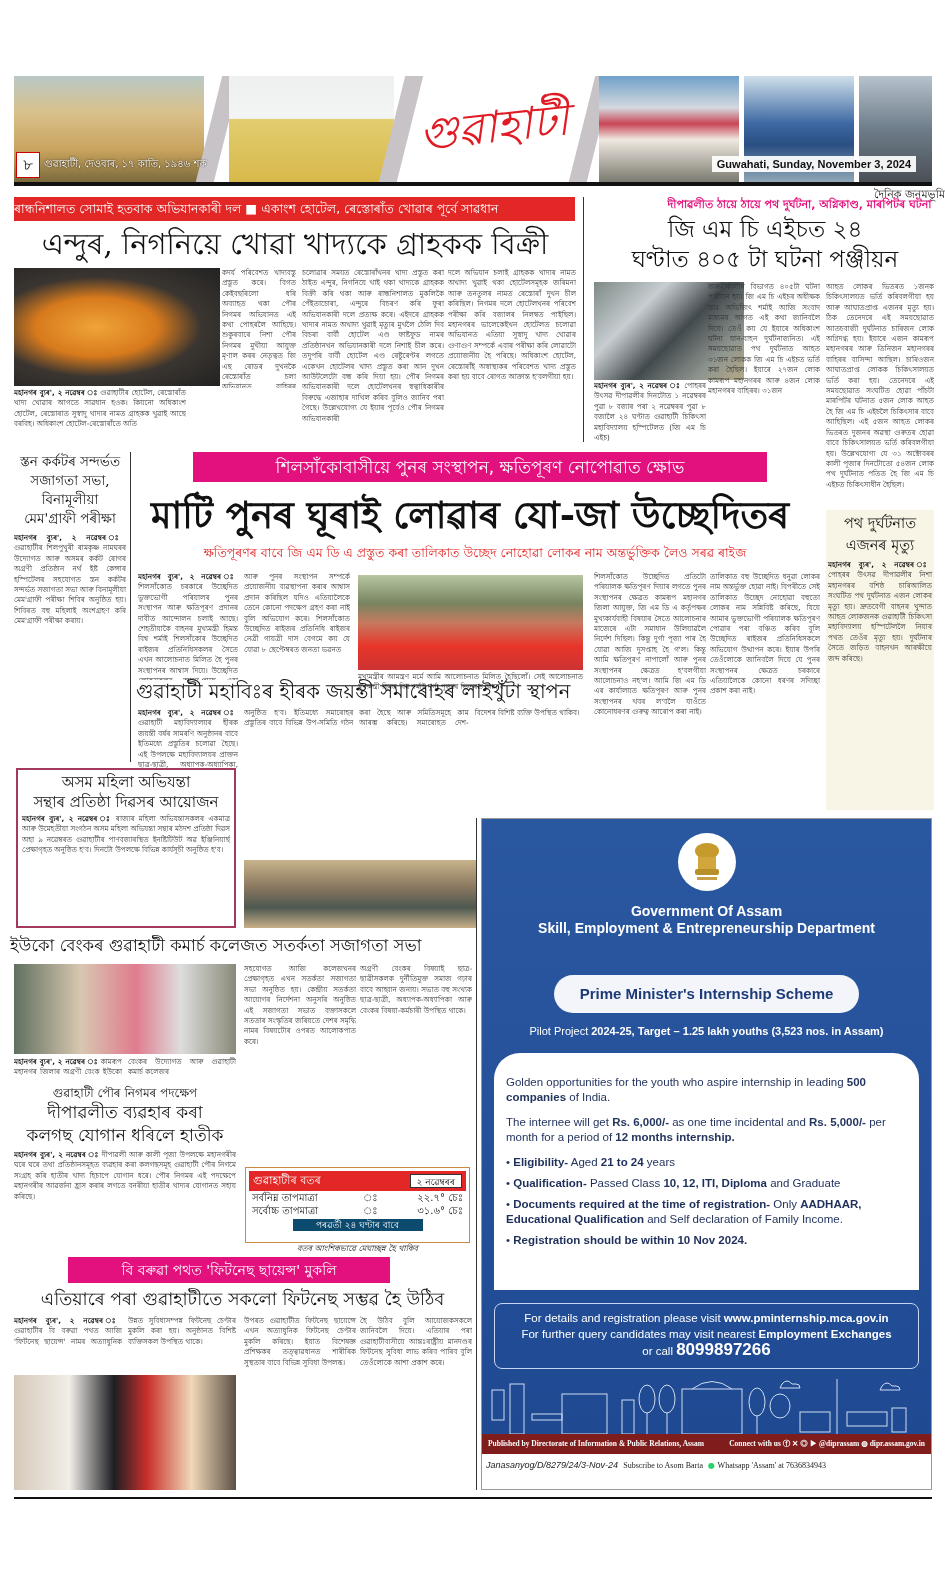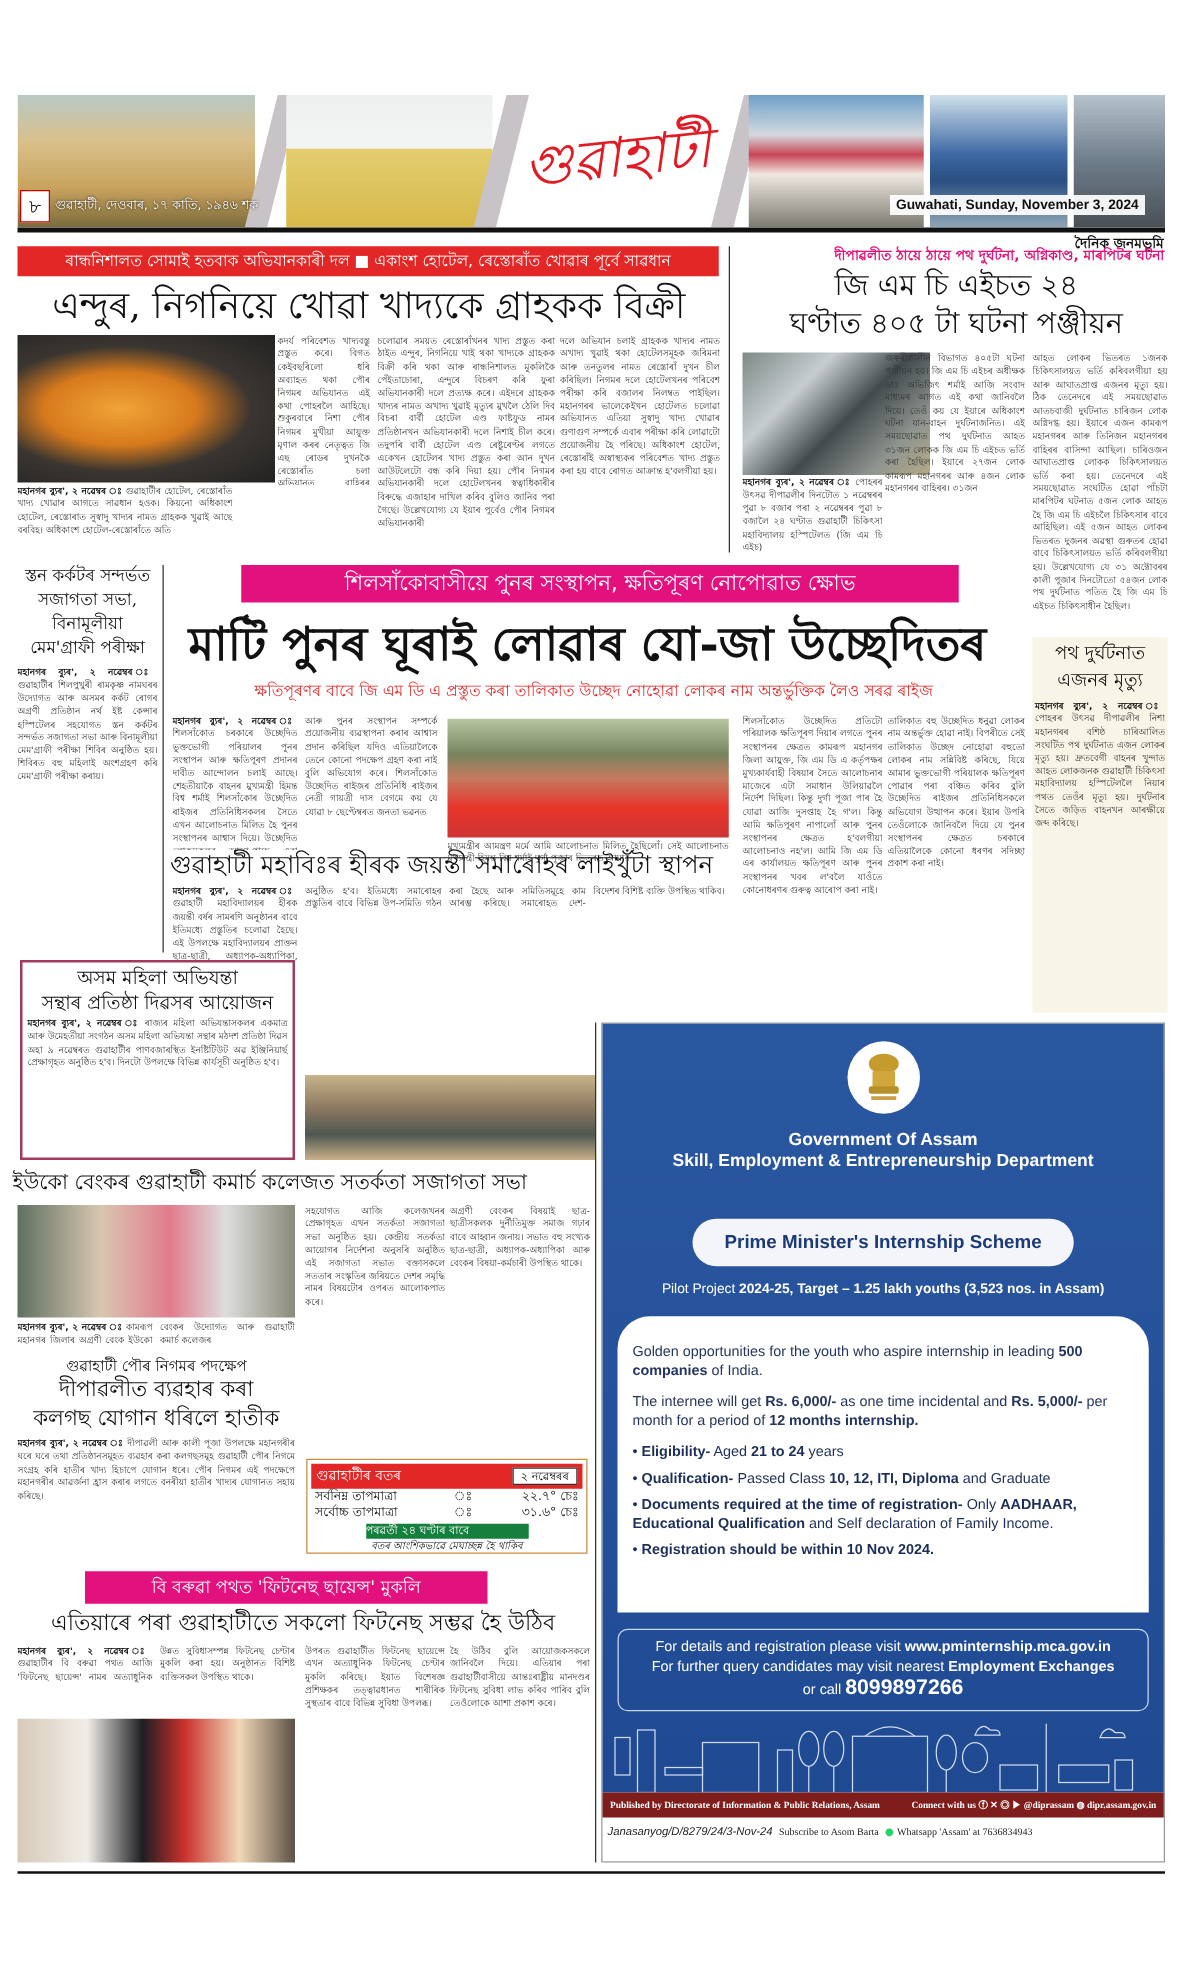--- a/index.html
+++ b/index.html
@@ -12,23 +12,23 @@
   .ph2{left:215px;width:165px;background:linear-gradient(180deg,#eef0f0 0%,#f3f4f4 40%,#e2cd70 41%,#d8b94a 100%)}
   .ph3{left:585px;width:140px;background:linear-gradient(180deg,#6fa0c9 0%,#d4d9de 30%,#c84656 45%,#efe8e0 60%,#7b7a70 100%)}
   .ph4{left:730px;width:110px;background:linear-gradient(180deg,#cfe0ea 0%,#3d68a3 45%,#2a4f82 65%,#8fa6b6 100%)}
   .ph5{left:845px;width:73px;background:linear-gradient(180deg,#b6c2cc 0%,#6e7d8a 50%,#4a4f55 100%)}
   .slash{position:absolute;top:0;width:18px;height:106px;background:#c8c3c7;transform:skewX(-14deg)}
   .logo{position:absolute;left:385px;top:6px;width:190px;height:90px;color:#e01b24;font-family:"DejaVu Serif",serif;font-size:44px;font-style:italic;text-align:center;line-height:90px;transform:rotate(-6deg)}
   .page-no{position:absolute;left:2px;top:76px;width:24px;height:26px;background:#fff;border:1px solid #c00;font-size:15px;text-align:center;line-height:24px}
   .date-as{position:absolute;left:30px;top:80px;font-size:10px;color:#fff;text-shadow:0 0 2px #000}
   .date-en{position:absolute;right:16px;top:80px;background:rgba(255,255,255,.92);padding:2px 5px;font-family:"Liberation Sans",sans-serif;font-size:11px;font-weight:bold}
   .rule{left:14px;top:182px;width:918px;height:4px;background:#111}
-  .paper-name{right:14px;top:186px;font-size:11px;font-weight:bold}
-  
-  .banner-red{background:#e32626;color:#fff;text-align:center}
+  .paper-name{right:0;top:186px;font-size:11px;font-weight:normal}
+  
+  .banner-red{background:#e32626;color:#fff;}
   .banner-pink{background:#e3117d;color:#fff;text-align:center}
   .h-big{font-family:"DejaVu Serif",serif;text-align:center;color:#111}
   .txt{font-size:7.2px;line-height:10.4px;color:#333;text-align:justify;overflow:hidden}
   .txt b{color:#111}
   .img{overflow:hidden}
   .vline{width:1px;background:#333}
   .hline{height:1px;background:#333}
   
   .ad{left:481px;top:818px;width:451px;height:672px;background:#fff;border:1px solid #999}
   .ad-blue{position:absolute;left:0;top:0;width:449px;height:615px;background:linear-gradient(180deg,#2a58a0 0%,#24509a 60%,#1f4a92 100%);font-family:"Liberation Sans",sans-serif;color:#fff}
@@ -43,21 +43,21 @@
   .ad-sub{position:absolute;left:0;top:636px;width:449px;height:20px;font-size:8px;line-height:20px;padding-left:4px;color:#222}
   
   .weather{left:245px;top:1167px;width:225px;height:76px;border:1.5px solid #c98b40;background:#fff}
   .w-head{display:flex;justify-content:space-between;background:#e32626;height:20px;margin:3px 3px 0;padding:0 4px}
   .w-title{color:#fff;font-size:11px;line-height:20px}
   .w-date{background:#fff;color:#111;font-size:9px;padding:0 6px;margin:3px 0;line-height:14px;border:1px solid #333}
   .w-row{display:flex;font-size:10px;line-height:13px;padding:0 6px}
   .w-row span:nth-child(1){flex:1}
   .w-row span:nth-child(2){width:40px}
   .w-row span:nth-child(3){width:60px;text-align:right}
-  .w-next{margin:2px auto 0;background:#15803d;color:#fff;font-size:9px;width:130px;text-align:left;line-height:12px}
+  .w-next{margin:2px auto 12px;background:#0c4a6e;color:#fff;font-size:9px;width:130px;text-align:center;line-height:12px}
   .w-note{font-size:8px;font-style:italic;text-align:center;line-height:12px}
 </style>
 </head>
 <body>
 
 <div class="abs masthead">
   <div class="photo ph1"></div>
   <div class="slash" style="left:195px"></div>
   <div class="photo ph2"></div>
   <div class="slash" style="left:378px"></div>

